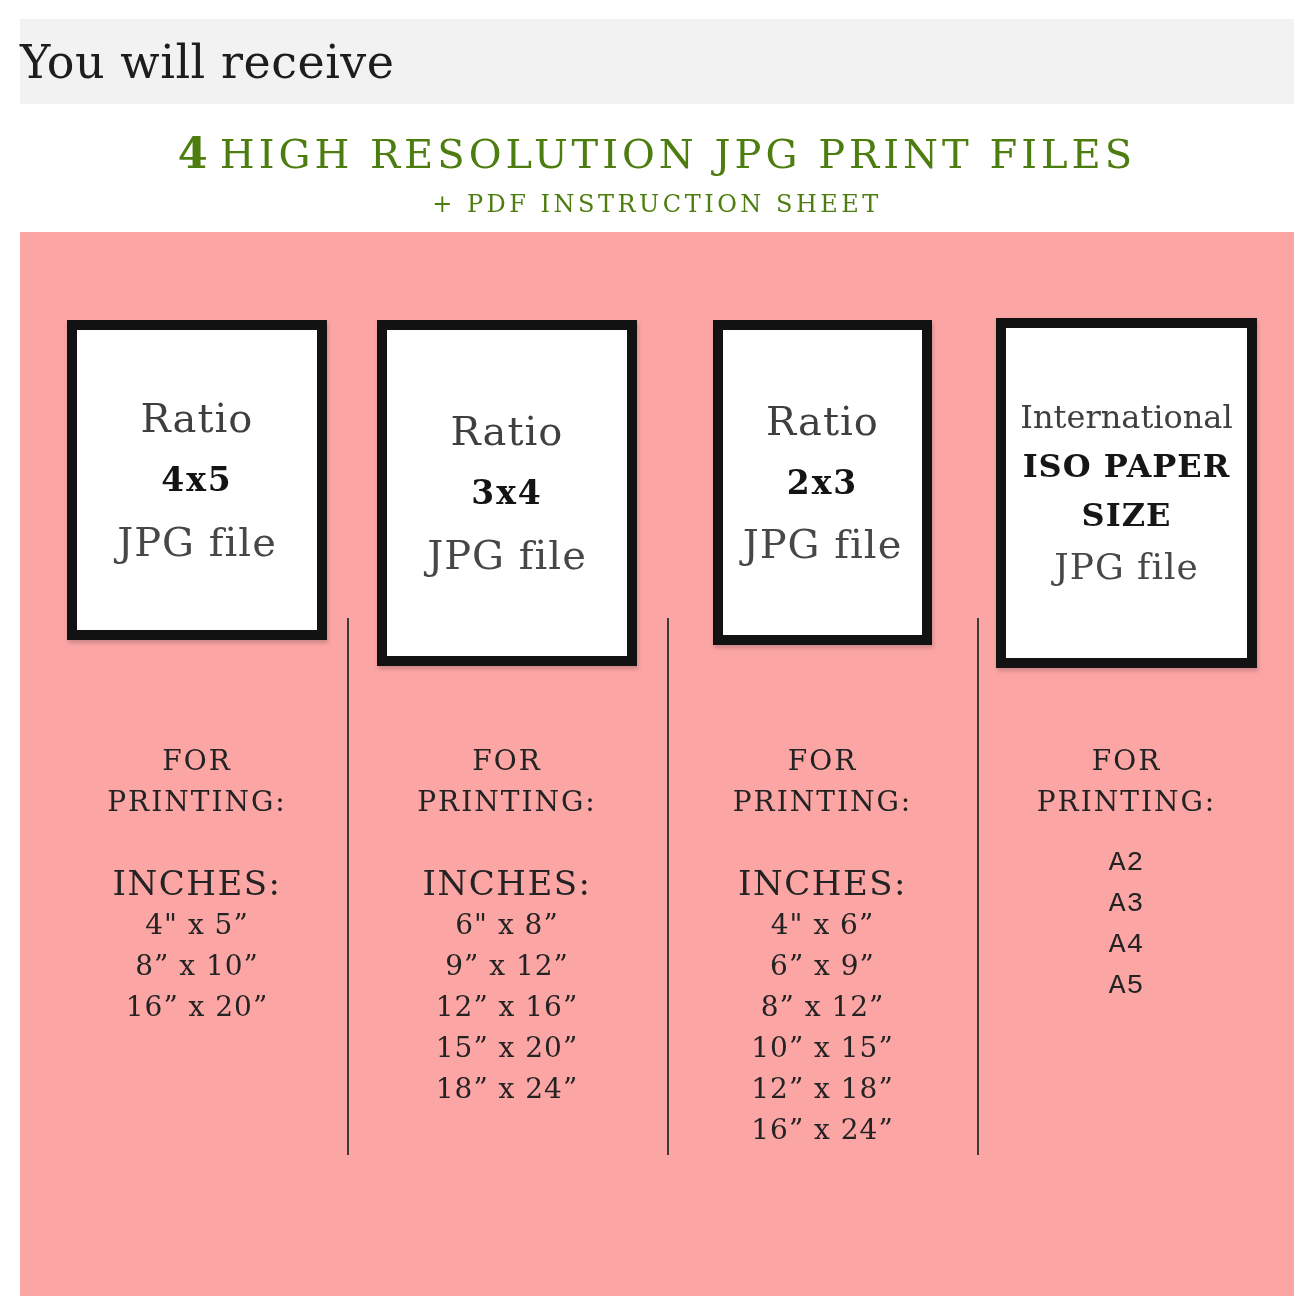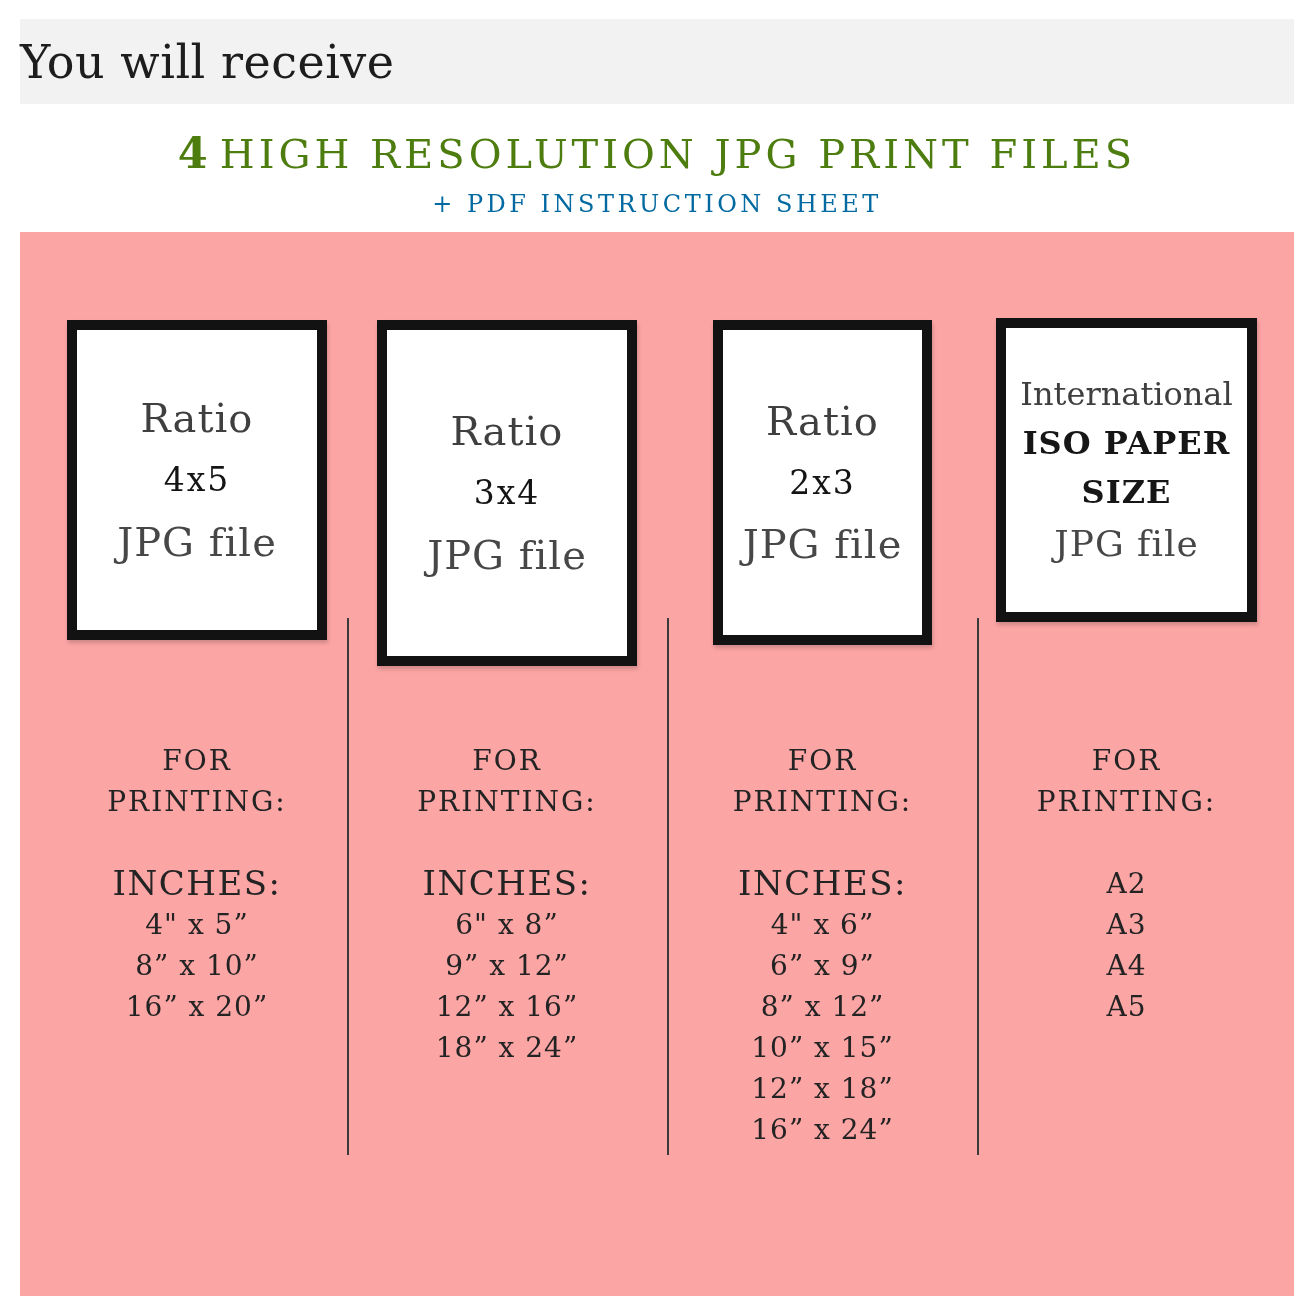--- a/index.html
+++ b/index.html
@@ -18,62 +18,62 @@
   
   .headline-section{
     position:absolute;left:0;top:104px;width:1314px;height:128px;
     background:#ffffff;text-align:center;
   }
   .headline{
     margin-top:24px;font-size:40px;color:#4d7c0f;letter-spacing:4px;white-space:nowrap;
   }
   .headline-count{font-weight:bold;font-size:43px;letter-spacing:0;margin-right:12px;}
   .subheadline{
-    margin-top:12px;font-size:24px;color:#0369a1;letter-spacing:3.5px;
+    margin-top:12px;font-size:24px;color:#4d7c0f;letter-spacing:3.5px;
   }
   
   .main-panel{
     position:absolute;left:20px;top:232px;width:1274px;height:1064px;
     background:#fca5a5;
   }
   
   .frame{
     position:absolute;box-sizing:border-box;background:#ffffff;
     border:10px solid #121212;box-shadow:1px 3px 4px rgba(0,0,0,0.18);
     display:flex;flex-direction:column;align-items:center;justify-content:center;
     text-align:center;gap:20px;
   }
   .frame-1{left:47px;top:88px;width:260px;height:320px;}
   .frame-2{left:357px;top:88px;width:260px;height:346px;}
   .frame-3{left:693px;top:88px;width:219px;height:325px;}
-  .frame-4{left:976px;top:86px;width:261px;height:304px;gap:12px;}
+  .frame-4{left:976px;top:86px;width:261px;height:350px;gap:12px;}
   .frame-line{line-height:1.15;white-space:nowrap;}
   .ratio-label{font-size:40px;color:#3f3f3f;letter-spacing:1px;}
-  .ratio-value{font-size:33px;font-weight:normal;color:#141414;letter-spacing:2px;}
+  .ratio-value{font-size:33px;font-weight:bold;color:#141414;letter-spacing:2px;}
   .jpg-label{font-size:40px;color:#474747;letter-spacing:1px;}
   .intl-label{font-size:32px;color:#3f3f3f;letter-spacing:0;}
   .iso-bold{font-size:32px;font-weight:bold;color:#161616;letter-spacing:1px;}
   .frame-4 .jpg-label{font-size:36px;}
   
   .divider{
     position:absolute;top:386px;height:537px;width:2px;background:#3a3a3a;
   }
   .divider-1{left:327px;}
   .divider-2{left:647px;}
   .divider-3{left:957px;}
   
   .size-list{position:absolute;top:508px;text-align:center;color:#232323;}
   .list-1{left:47px;width:260px;}
   .list-2{left:357px;width:260px;}
   .list-3{left:693px;width:219px;}
   .list-4{left:976px;width:261px;}
   .heading-line{font-size:28px;line-height:41px;letter-spacing:2px;}
   .unit-label{font-size:34px;line-height:41px;letter-spacing:1.5px;margin-top:41px;}
   .size-row{font-size:28px;line-height:41px;letter-spacing:1px;}
-  .rows-offset{margin-top:41px;}
+  .rows-offset{margin-top:20px;font-family:Liberation Mono, monospace;}
 </style>
 </head>
 <body>
 
 <div class="page">
 
   <header class="banner">
     <h1 class="banner-title">You will receive</h1>
   </header>
 
@@ -124,20 +124,21 @@
       <div class="size-row">16” x 20”</div>
     </div>
 
     <div class="size-list list-2">
       <div class="heading-line">FOR</div>
       <div class="heading-line">PRINTING:</div>
       <div class="unit-label">INCHES:</div>
       <div class="size-row">6" x 8”</div>
       <div class="size-row">9” x 12”</div>
       <div class="size-row">12” x 16”</div>
+      <div class="size-row">15” x 20”</div>
       <div class="size-row">18” x 24”</div>
     </div>
 
     <div class="size-list list-3">
       <div class="heading-line">FOR</div>
       <div class="heading-line">PRINTING:</div>
       <div class="unit-label">INCHES:</div>
       <div class="size-row">4" x 6”</div>
       <div class="size-row">6” x 9”</div>
       <div class="size-row">8” x 12”</div>

